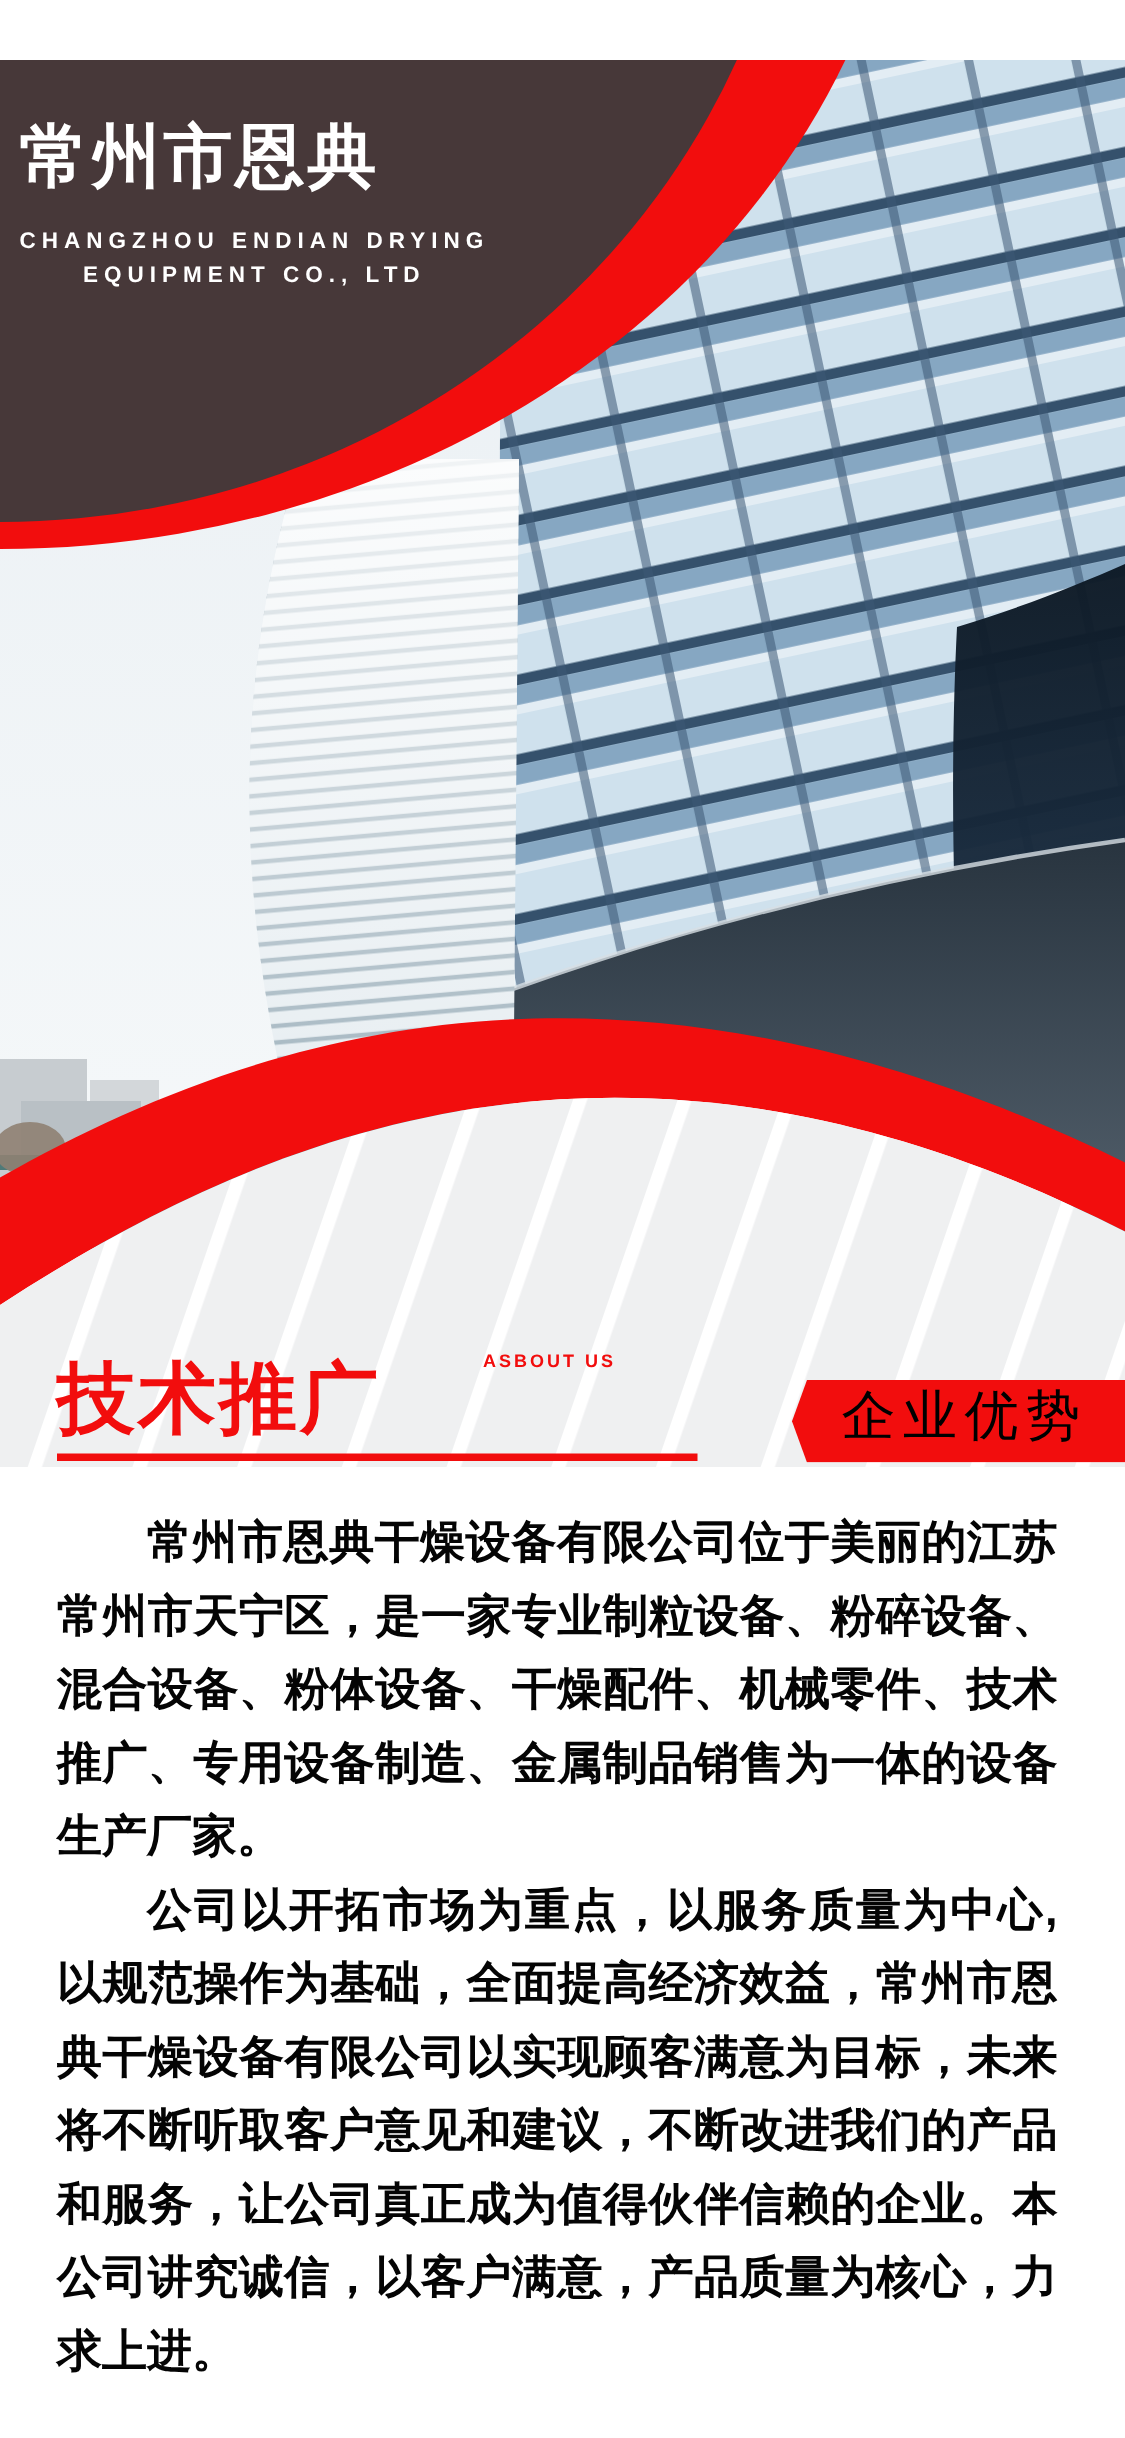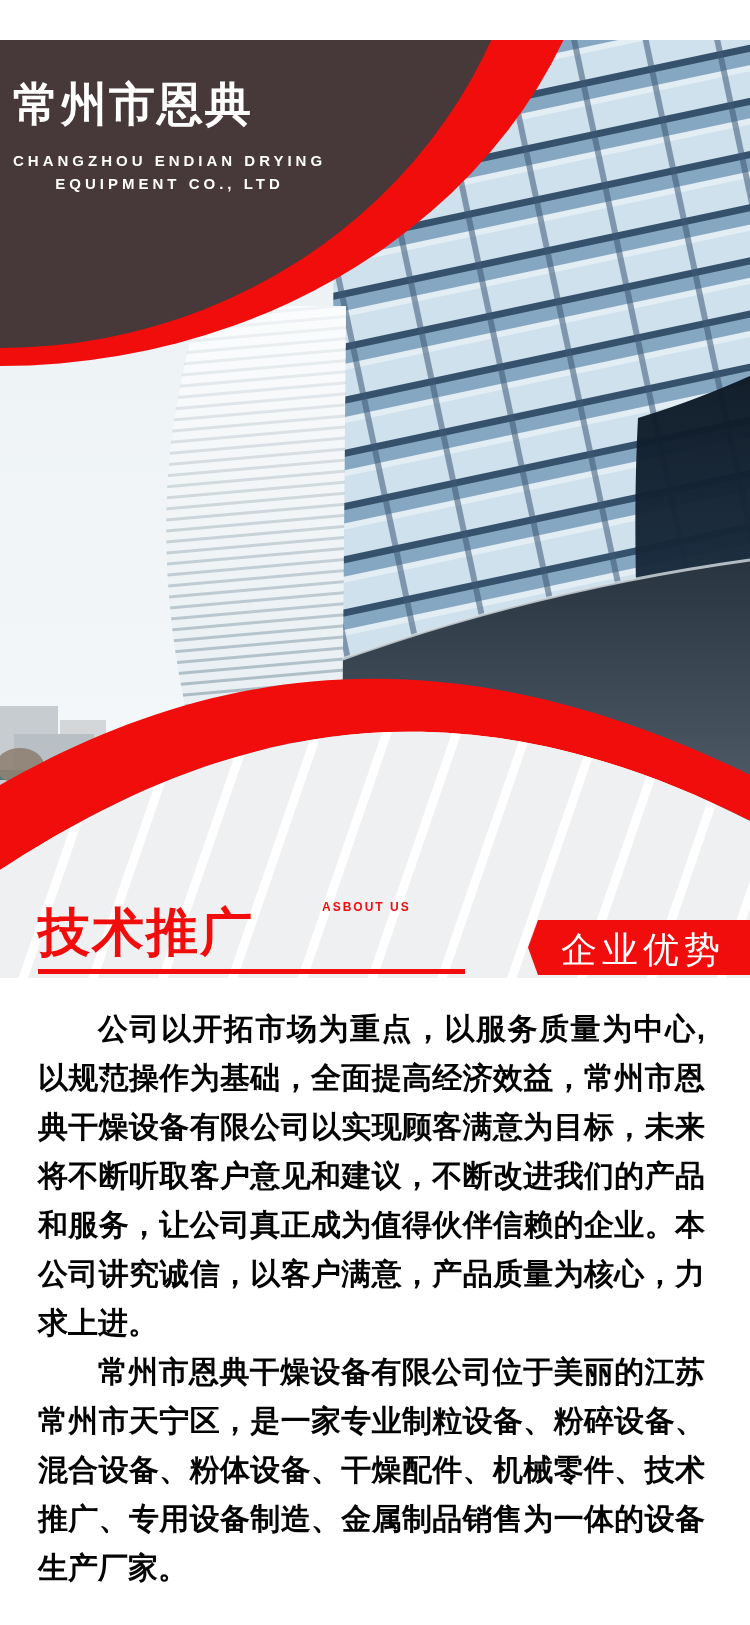--- a/index.html
+++ b/index.html
@@ -17,22 +17,22 @@
   .company .en{margin-top:14px;font-size:15px;font-weight:bold;letter-spacing:4px;line-height:23px;white-space:nowrap;text-align:center;}
 
   
   .sec-title-cn{position:absolute;left:38px;top:858px;font-size:52px;font-weight:bold;
                 color:var(--accent);letter-spacing:2px;white-space:nowrap;}
   .sec-title-en{position:absolute;left:322px;top:860px;font-size:12px;font-weight:bold;
                 color:var(--accent);letter-spacing:2px;white-space:nowrap;}
   .sec-underline{position:absolute;left:38px;top:929px;width:427px;height:5px;background:var(--accent);}
   .ribbon{position:absolute;left:528px;top:880px;width:222px;height:55px;background:var(--accent);
           clip-path:polygon(0 50%, 4.5% 0, 100% 0, 100% 100%, 4.5% 100%);
-          display:flex;align-items:flex-end;justify-content:center;padding-left:8px;box-sizing:border-box;
-          color:#ffffff;font-size:36px;font-weight:400;letter-spacing:5px;white-space:nowrap;}
+          display:flex;align-items:flex-start;justify-content:center;padding-left:8px;box-sizing:border-box;
+          color:#000000;font-size:36px;font-weight:400;letter-spacing:5px;white-space:nowrap;}
 
   
   .about-body{padding:26px 45px 0 38px;font-size:30px;line-height:49px;font-weight:700;
               color:#040404;text-align:justify;}
   .about-body p{margin:0;text-indent:2em;}
 </style>
 </head>
 <body>
 
 <div class="page">
@@ -116,17 +116,17 @@
 
     <div class="sec-title-cn">技术推广</div>
     <div class="sec-title-en">ASBOUT US</div>
     <div class="sec-underline"></div>
     <div class="ribbon">
       <span>企业优势</span>
     </div>
   </div>
 
   <div class="about-body">
+    <p>常州市恩典干燥设备有限公司位于美丽的江苏常州市天宁区，是一家专业制粒设备、粉碎设备、混合设备、粉体设备、干燥配件、机械零件、技术推广、专用设备制造、金属制品销售为一体的设备生产厂家。</p>
     <p>公司以开拓市场为重点，以服务质量为中心,以规范操作为基础，全面提高经济效益，常州市恩典干燥设备有限公司以实现顾客满意为目标，未来将不断听取客户意见和建议，不断改进我们的产品和服务，让公司真正成为值得伙伴信赖的企业。本公司讲究诚信，以客户满意，产品质量为核心，力求上进。</p>
-    <p>常州市恩典干燥设备有限公司位于美丽的江苏常州市天宁区，是一家专业制粒设备、粉碎设备、混合设备、粉体设备、干燥配件、机械零件、技术推广、专用设备制造、金属制品销售为一体的设备生产厂家。</p>
   </div>
 
 </div>
 
 </body></html>

